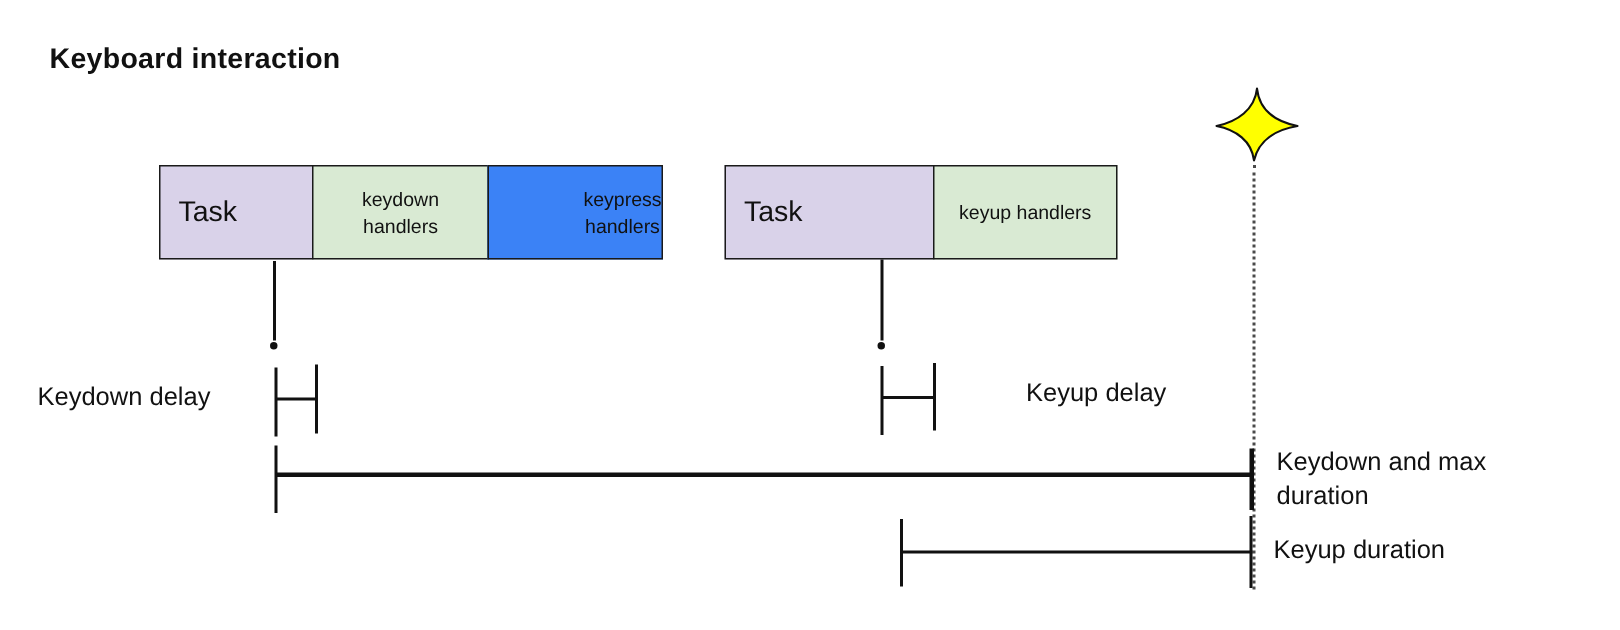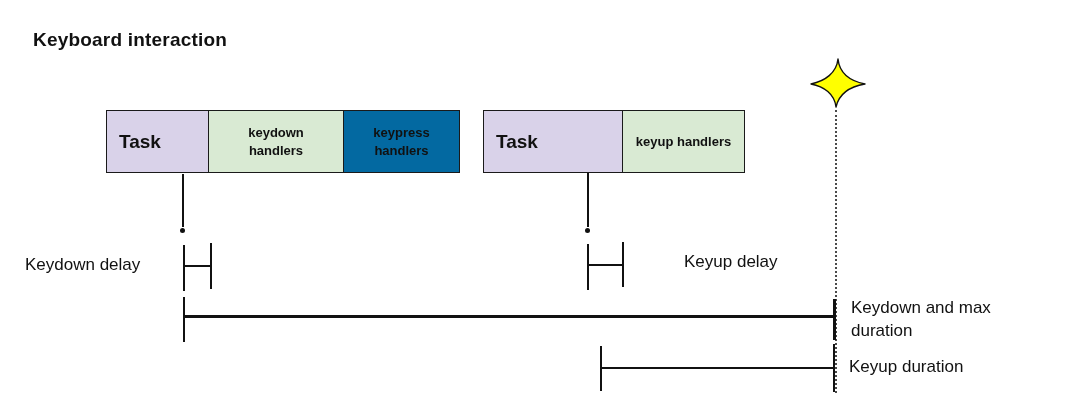--- a/index.html
+++ b/index.html
@@ -5,21 +5,21 @@
   * { margin:0; padding:0; box-sizing:border-box; }
   html,body { background:#ffffff; }
   .canvas {
     position:relative; width:1080px; height:420px; background:#ffffff;
     font-family:"Liberation Sans", sans-serif; color:#111; overflow:hidden;
   }
   .abs { position:absolute; }
   .title { left:33px; top:29px; font-size:19px; font-weight:bold; letter-spacing:0.2px; }
   .box-group { display:flex; }
   .box {
-    height:63px; border:1px solid #1a1a1a; display:flex; align-items:center;font-weight:bold;
+    height:63px; border:1px solid #1a1a1a; display:flex; align-items:center;
   }
   .box + .box { margin-left:-1px; }
   .task-box { font-size:19px; padding-left:12px; }
   .handler-box {
     font-size:13px; justify-content:center; text-align:center;
     white-space:pre-line; line-height:1.35;
   }
   .g1 { left:106px; top:110px; }
   .g2 { left:483px; top:110px; }
   .vline, .hline { background:#111; }
@@ -41,25 +41,25 @@
   <svg class="abs" style="left:810px; top:58px;" width="56" height="50" viewBox="0 0 56 50">
     <path d="M28 1 C29.5 15, 40 23, 55 26 C40 28.5, 29 36, 26 49 C24.5 36, 14 28.5, 1 26 C15 23, 26.5 15, 28 1 Z" stroke="#111" stroke-width="1.4" stroke-linejoin="round" fill="#ffff00"></path>
   </svg>
 
   <div class="abs dotted-v" style="left:835px; top:110px; height:283px;"></div>
 
   <div class="abs box-group g1">
     <div class="box task-box" style="width: 103px; background-color: rgb(217, 210, 233);">
       <span>Task</span>
     </div>
-    <div class="box handler-box" style="width: 136px; background-color: rgb(217, 234, 211);">
+    <div class="box handler-box" style="width: 118px; background-color: rgb(217, 234, 211);">
       <span>keydown
 handlers</span>
     </div>
-    <div class="box handler-box" style="width: 117px; background-color: #0369a1;">
+    <div class="box handler-box" style="width: 117px; background-color: #3b82f6; justify-content: flex-end;">
       <span>keypress
 handlers</span>
     </div>
   </div>
 
   <div class="abs box-group g2">
     <div class="box task-box" style="width: 140px; background-color: rgb(217, 210, 233);">
       <span>Task</span>
     </div>
     <div class="box handler-box" style="width: 123px; background-color: rgb(217, 234, 211);">

